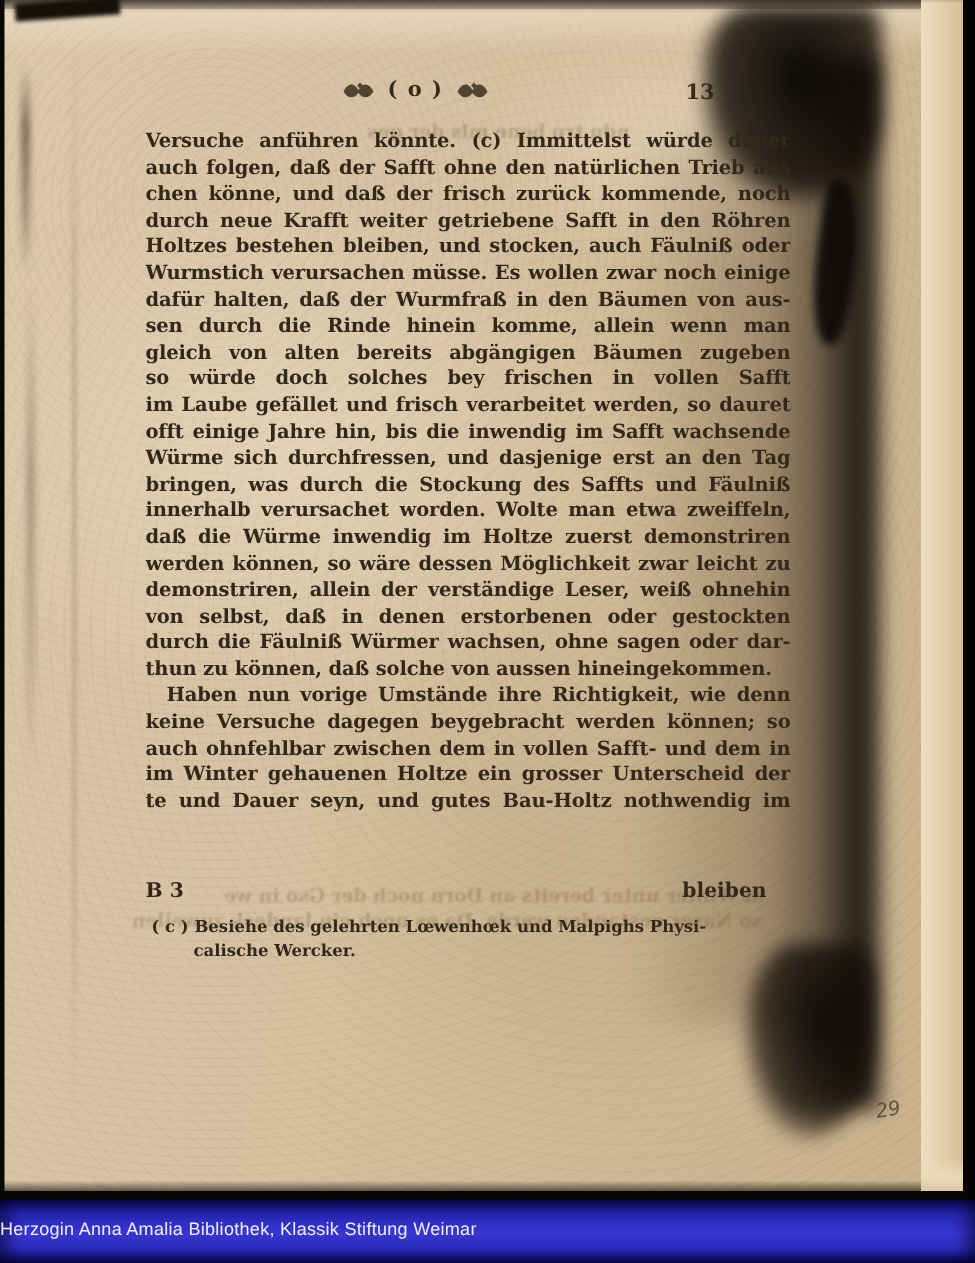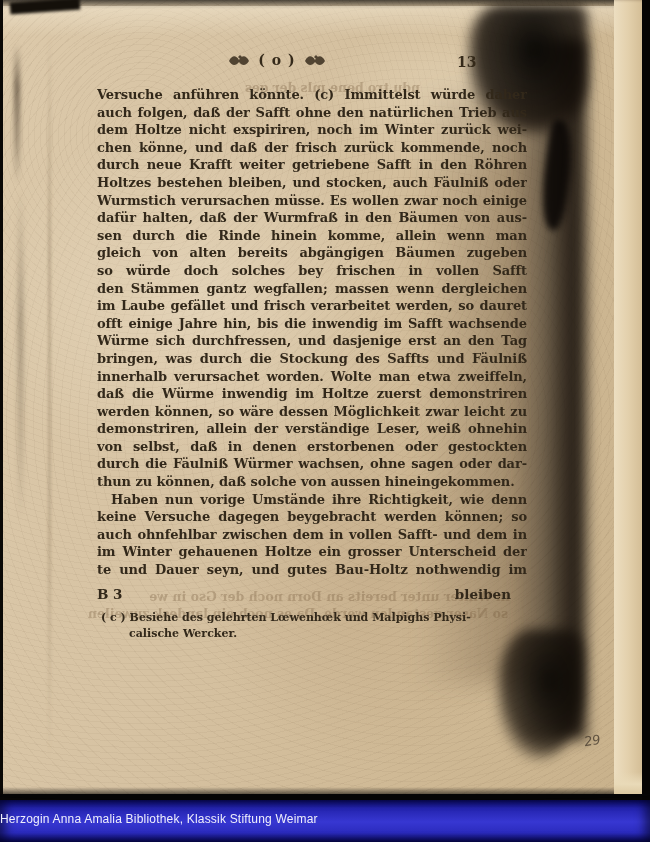--- a/index.html
+++ b/index.html
@@ -126,30 +126,28 @@
       <span class="ornament-text">( o )</span>
       <svg width="24" height="13" viewBox="0 0 24 13">
           <path d="M2 7 C5 1,9 1,12 6 C15 1,19 1,22 7 C19 12,15 12,12 8 C9 12,5 12,2 7 Z M11 3 l2 -2 l2 2 l-2 2 Z" fill="#3a2e1e" opacity="0.85"></path>
         </svg>
     </div>
     <div class="pageno">13</div>
 
     <div class="body" id="body-lines">
         <div class="line">Versuche anführen könnte. (c) Immittelst würde daher</div>
         <div class="line">auch folgen, daß der Safft ohne den natürlichen Trieb aus</div>
-        <div class="line">dem Holtze nicht exspiriren, noch im Winter zurück wei-</div>
         <div class="line">chen könne, und daß der frisch zurück kommende, noch</div>
         <div class="line">durch neue Krafft weiter getriebene Safft in den Röhren des</div>
         <div class="line">Holtzes bestehen bleiben, und stocken, auch Fäulniß oder</div>
         <div class="line">Wurmstich verursachen müsse. Es wollen zwar noch einige</div>
         <div class="line">dafür halten, daß der Wurmfraß in den Bäumen von aus-</div>
         <div class="line">sen durch die Rinde hinein komme, allein wenn man solches</div>
         <div class="line">gleich von alten bereits abgängigen Bäumen zugeben wolte,</div>
         <div class="line">so würde doch solches bey frischen in vollen Safft wachsen-</div>
-        <div class="line">den Stämmen gantz wegfallen; massen wenn dergleichen</div>
         <div class="line">im Laube gefället und frisch verarbeitet werden, so dauret es</div>
         <div class="line">offt einige Jahre hin, bis die inwendig im Safft wachsende</div>
         <div class="line">Würme sich durchfressen, und dasjenige erst an den Tag</div>
         <div class="line">bringen, was durch die Stockung des Saffts und Fäulniß</div>
         <div class="line">innerhalb verursachet worden. Wolte man etwa zweiffeln,</div>
         <div class="line">daß die Würme inwendig im Holtze zuerst demonstriren</div>
         <div class="line">werden können, so wäre dessen Möglichkeit zwar leicht zu</div>
         <div class="line">demonstriren, allein der verständige Leser, weiß ohnehin</div>
         <div class="line">von selbst, daß in denen erstorbenen oder gestockten Körpern</div>
         <div class="line">durch die Fäulniß Würmer wachsen, ohne sagen oder dar-</div>

